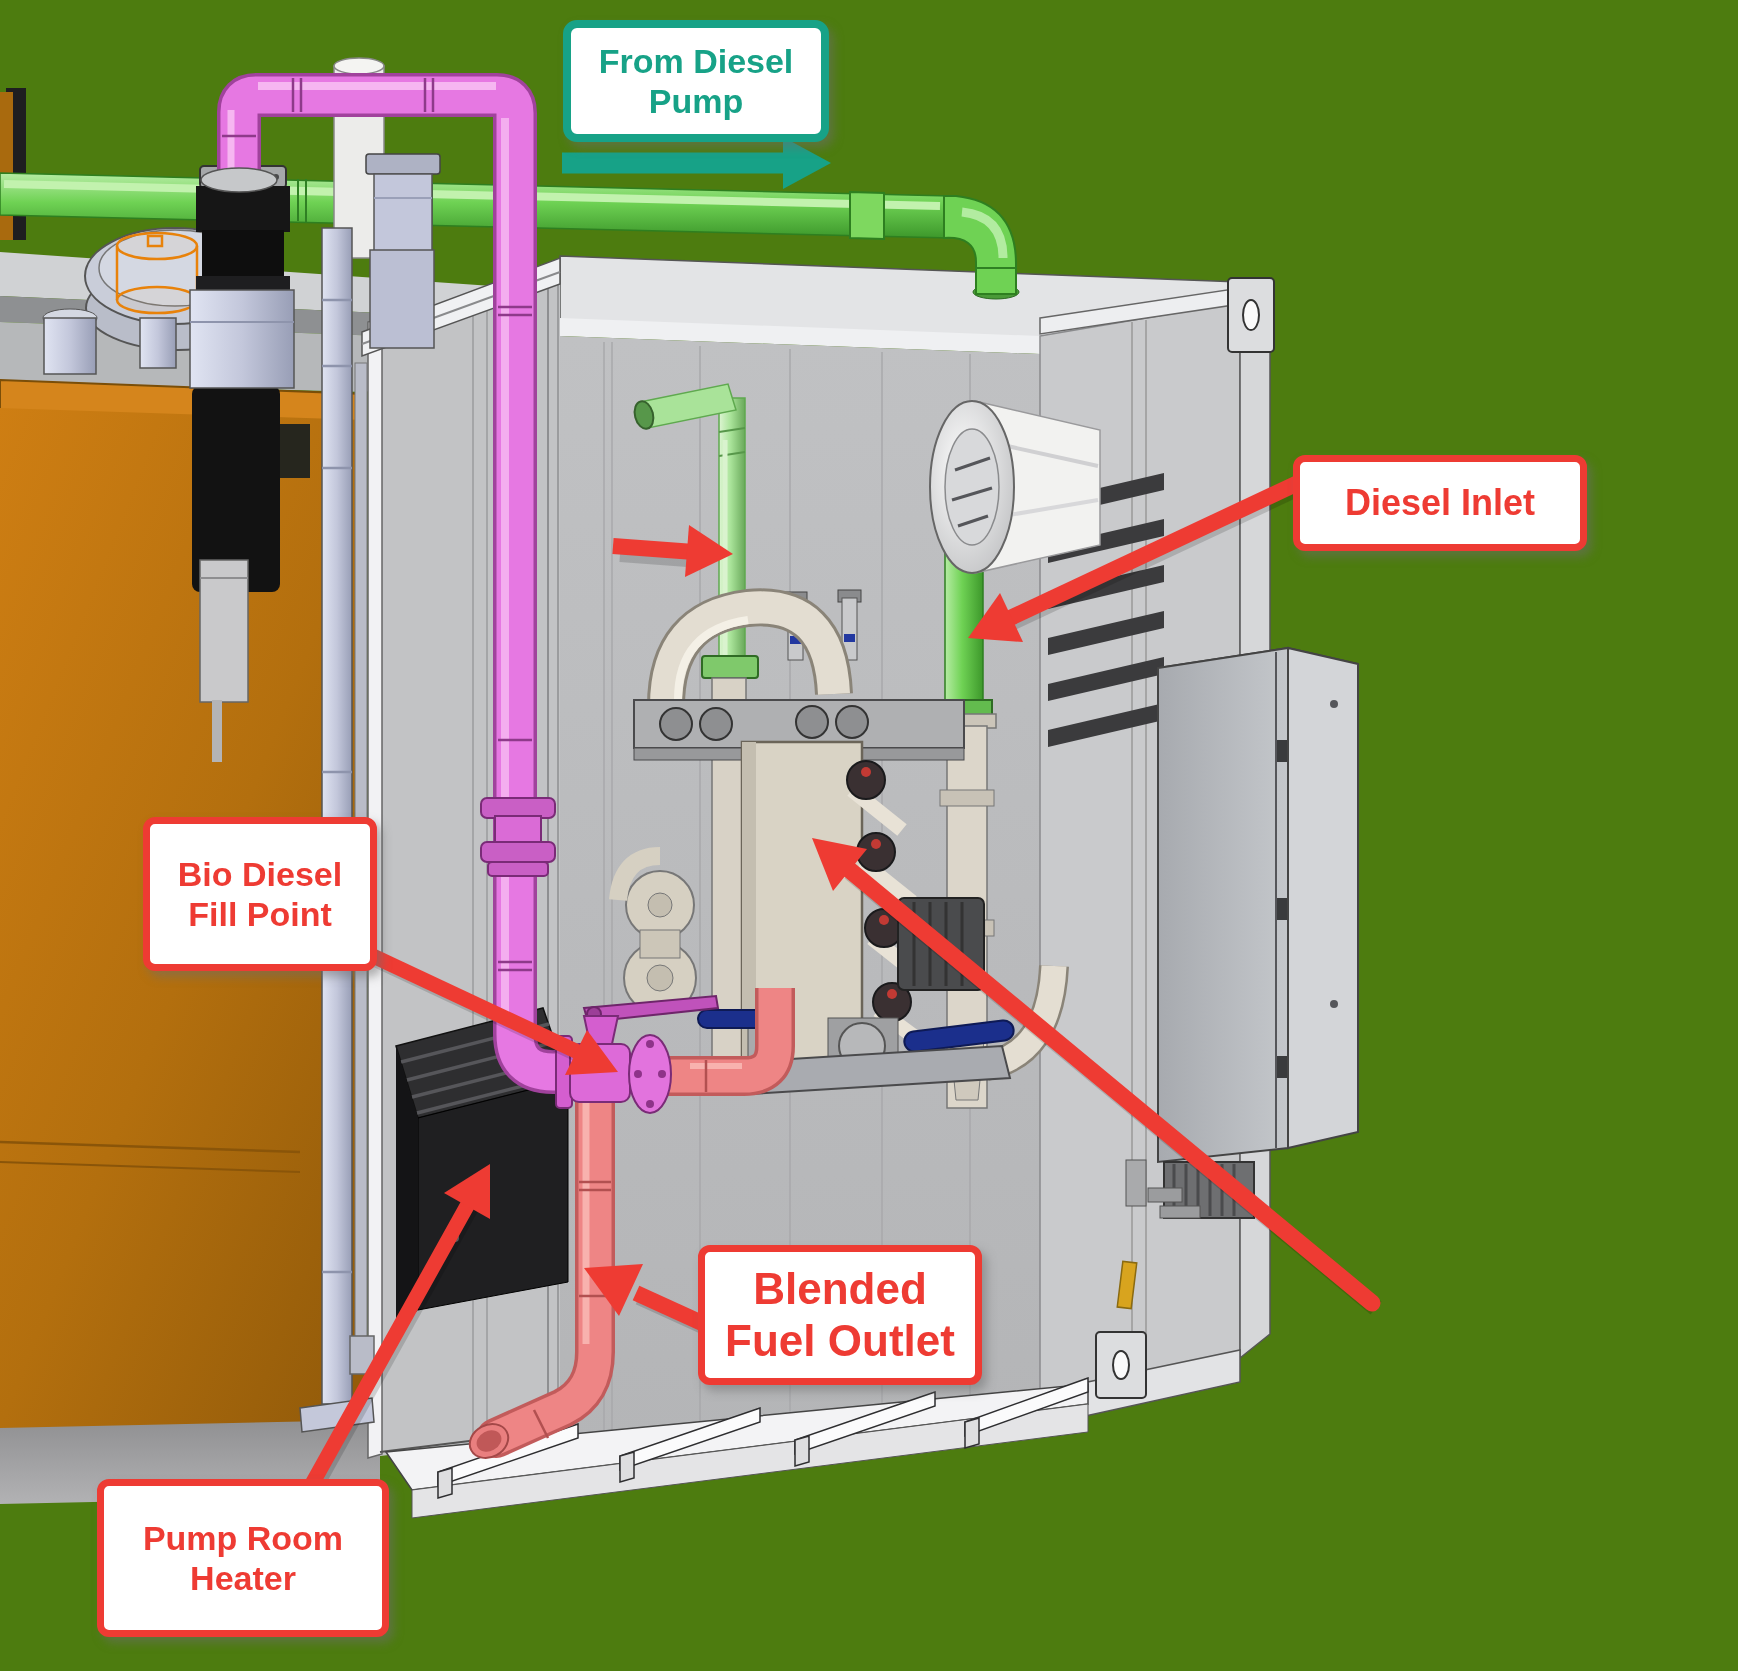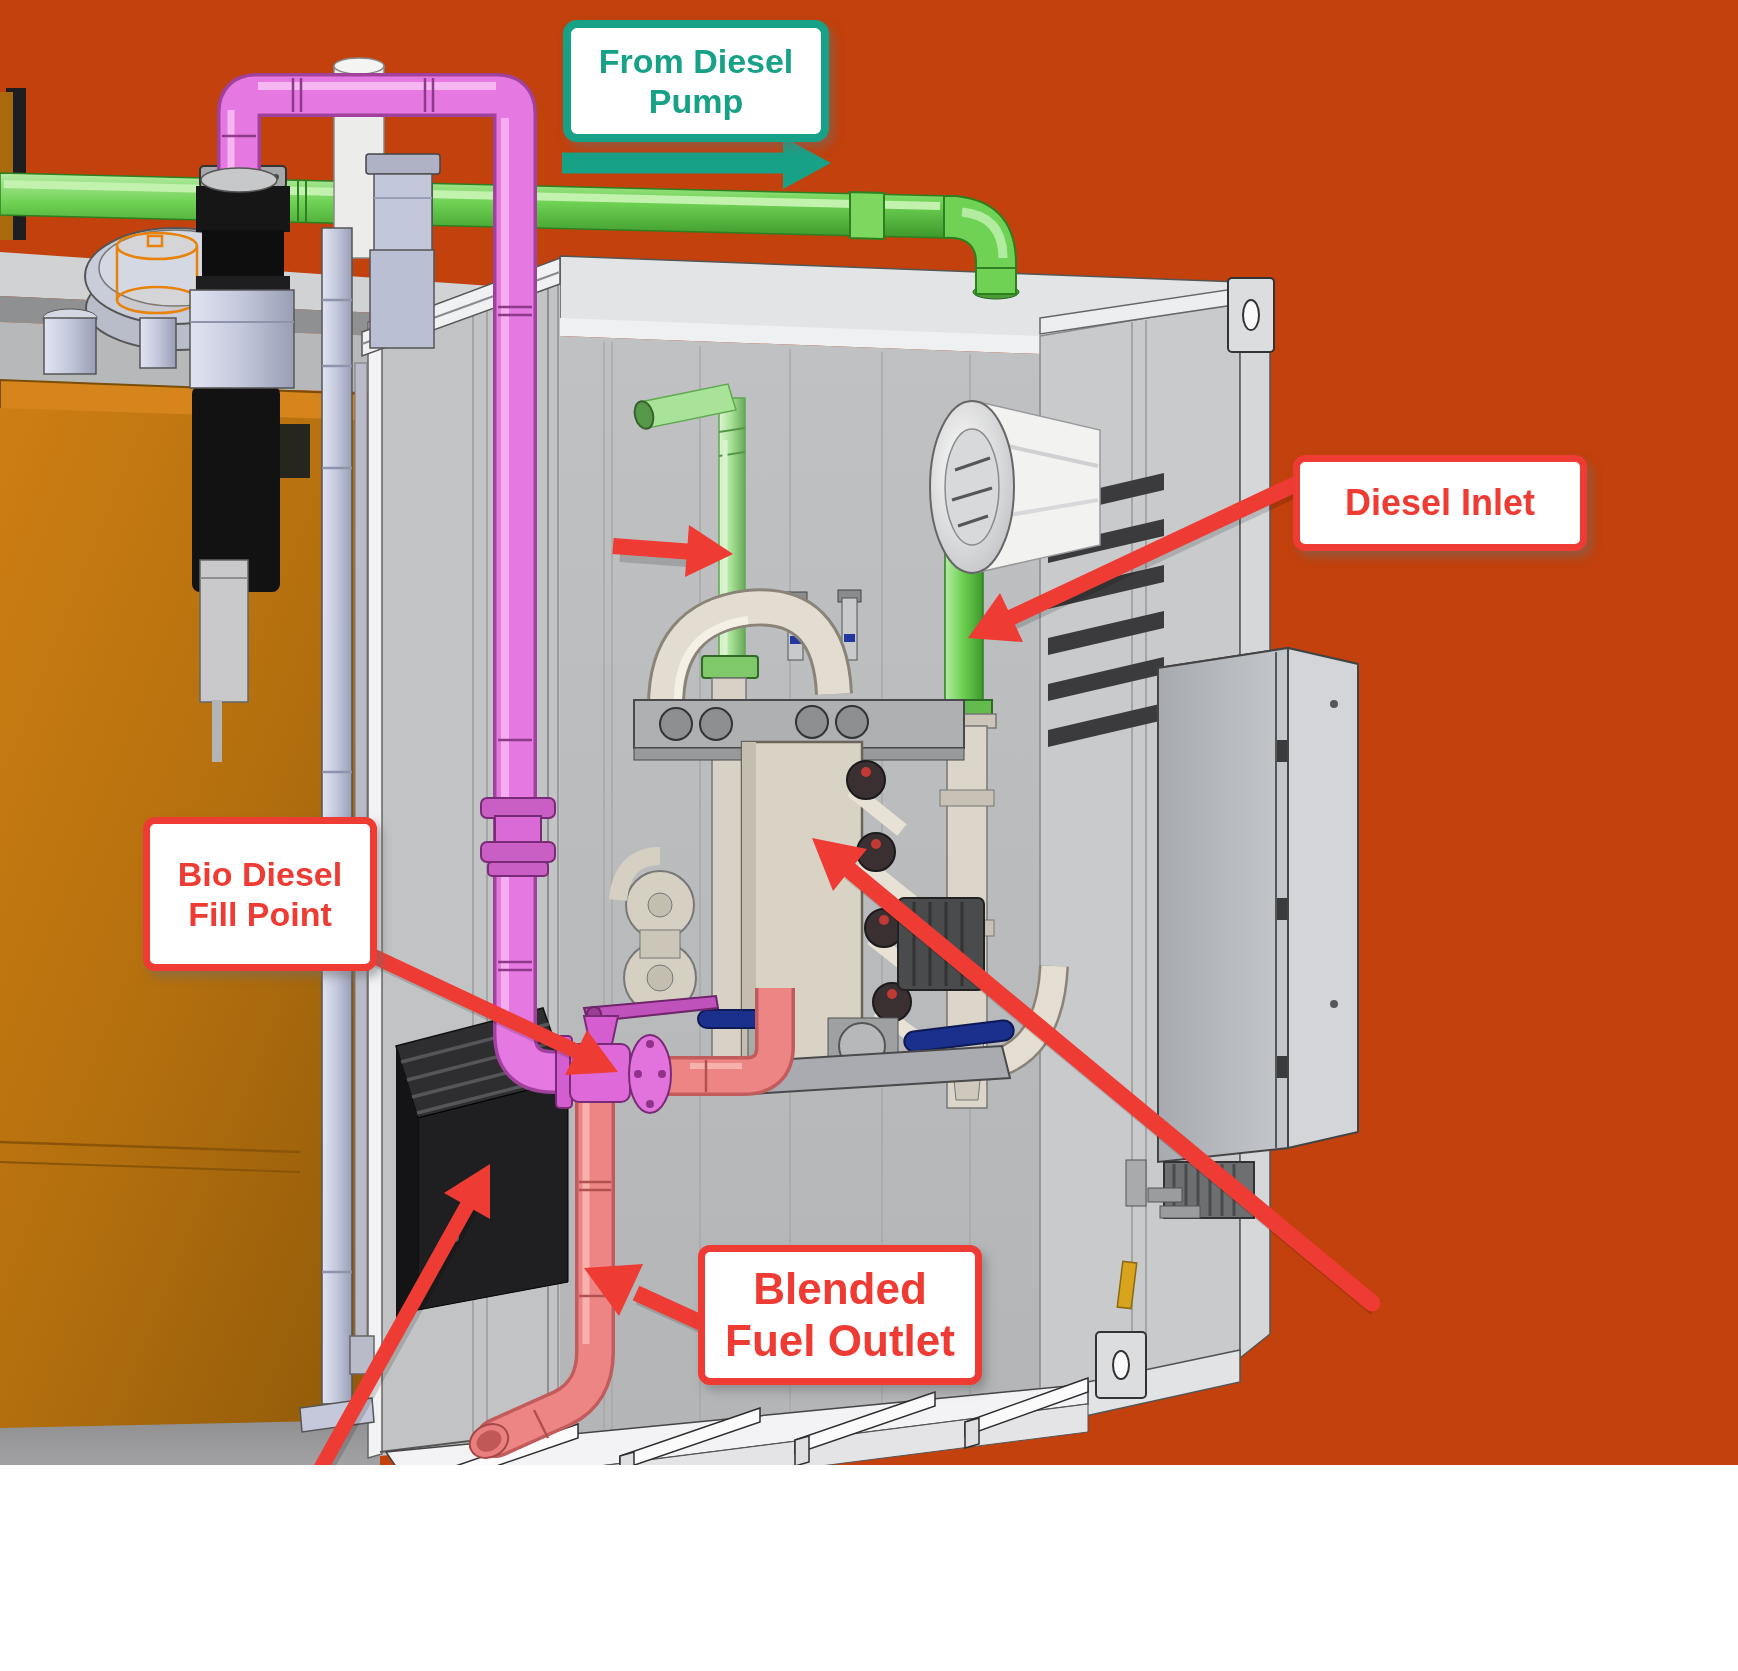--- a/index.html
+++ b/index.html
@@ -1,16 +1,16 @@
 <!DOCTYPE html>
 <html style="--red: #EE3B33; --teal: #17A287;"><head>
 <meta charset="utf-8">
 <style>
   html,body{margin:0;padding:0;background:#fff;}
-  #stage{position:relative;width:1738px;height:1465px;background:#c2410c;overflow:hidden;
+  #stage{position:relative;width:1738px;height:1671px;background:#4d7c0f;overflow:hidden;
          font-family:"Liberation Sans",sans-serif;}
   #scene{position:absolute;left:0;top:0;}
   .callout{position:absolute;background:#ffffff;border:7px solid var(--red,#EE3B33);
            color:var(--red,#EE3B33);border-radius:12px;font-weight:bold;
            display:flex;align-items:center;justify-content:center;text-align:center;
            line-height:1.18;box-shadow:5px 6px 10px rgba(110,110,110,.5);
            font-family:"Liberation Sans",sans-serif;}
   .callout.teal{border-color:var(--teal,#17A287);color:var(--teal,#17A287);
            border-width:8px;border-radius:14px;}
   .c-fdp{left:563px;top:20px;width:250px;height:106px;font-size:34px;}
@@ -483,13 +483,16 @@
 </div>
 <div class="callout c-di">
   <span>Diesel Inlet</span>
 </div>
 <div class="callout c-bdf">
   <span>Bio Diesel Fill Point</span>
 </div>
 <div class="callout c-bfo">
   <span>Blended Fuel Outlet</span>
 </div>
+<div class="callout c-prh">
+  <span>Pump Room Heater</span>
+</div>
 </div>
 
 </body></html>

